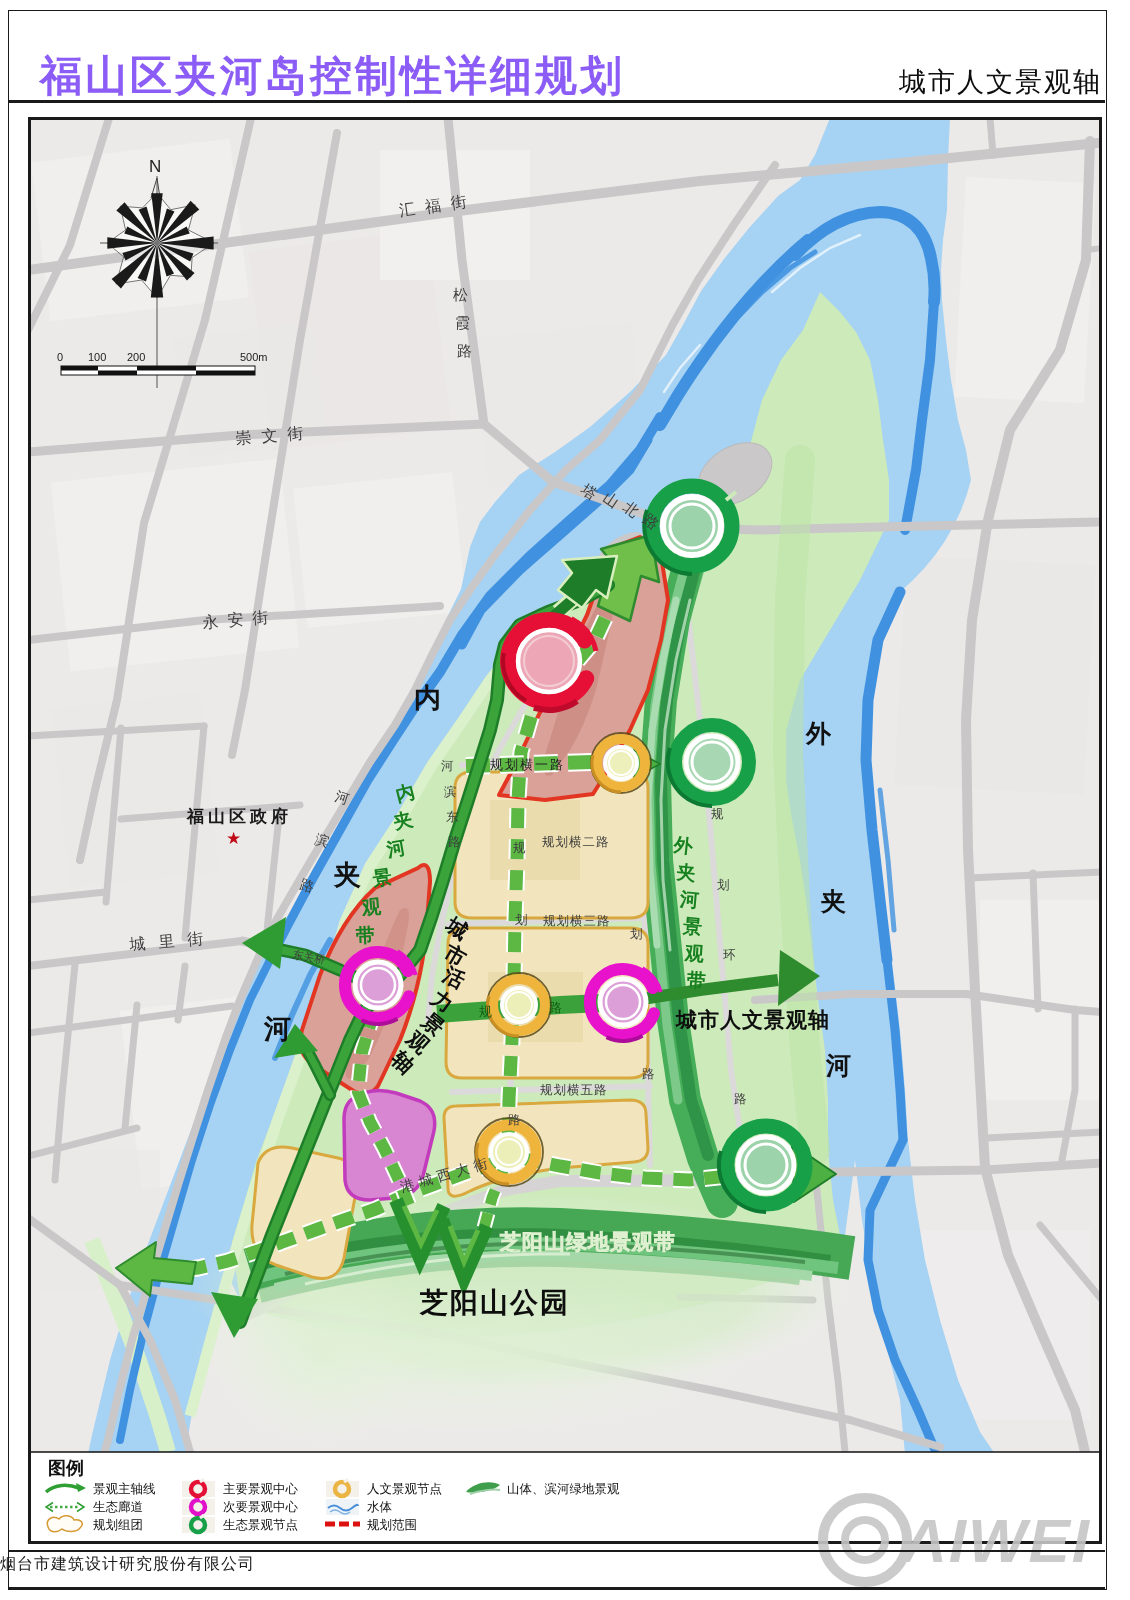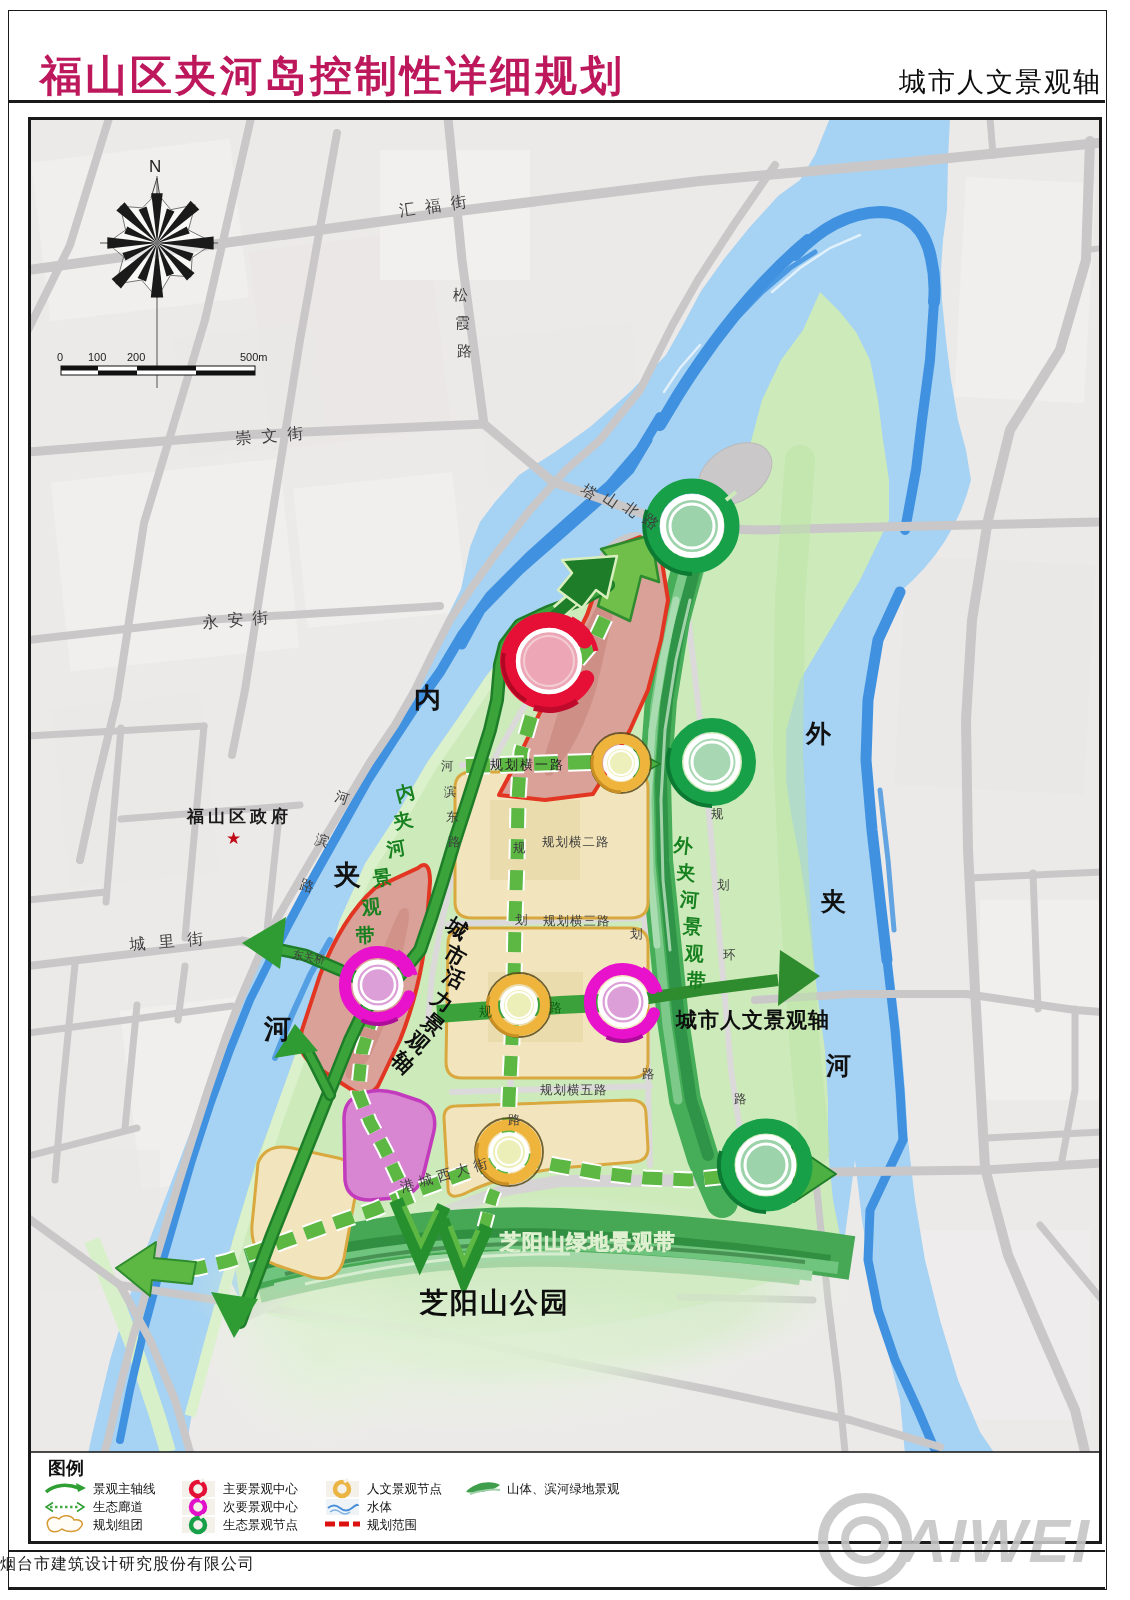--- a/index.html
+++ b/index.html
@@ -4,21 +4,21 @@
 <style>
   html,body{margin:0;padding:0;background:#fff;}
   body{width:1130px;height:1600px;position:relative;font-family:"Liberation Sans",sans-serif;overflow:hidden;}
   .abs{position:absolute;}
 </style>
 </head>
 <body>
 
 <div class="abs" style="left:8px;top:10px;width:1097px;height:1578px;border:1.5px solid #1a1a1a;"></div>
 
-<div class="abs" style="left:40px;top:48px;font-size:42px;font-weight:bold;color:#be185d;letter-spacing:3px;">福山区夹河岛控制性详细规划</div>
+<div class="abs" style="left:40px;top:48px;font-size:42px;font-weight:bold;color:#8b5cf6;letter-spacing:3px;">福山区夹河岛控制性详细规划</div>
 
 <div class="abs" style="left:899px;top:64px;font-size:27px;color:#0e0e0e;letter-spacing:2px;">城市人文景观轴</div>
 
 <div class="abs" style="left:8px;top:100px;width:1097px;height:3px;background:#1a1a1a;"></div>
 
 <svg class="abs" style="left:790px;top:1480px;z-index:3;" width="340" height="115" viewBox="0 0 340 115">
 <g opacity="0.9">
 <circle cx="75" cy="60" r="42" fill="none" stroke="#c7c6c6" stroke-width="10"></circle>
 <circle cx="75" cy="60" r="20" fill="none" stroke="#c7c6c6" stroke-width="8"></circle>
 <text x="112" y="82" font-family="Liberation Sans,sans-serif" font-size="62" font-weight="bold" font-style="italic" fill="#c7c6c6" letter-spacing="2">AIWEI</text>

